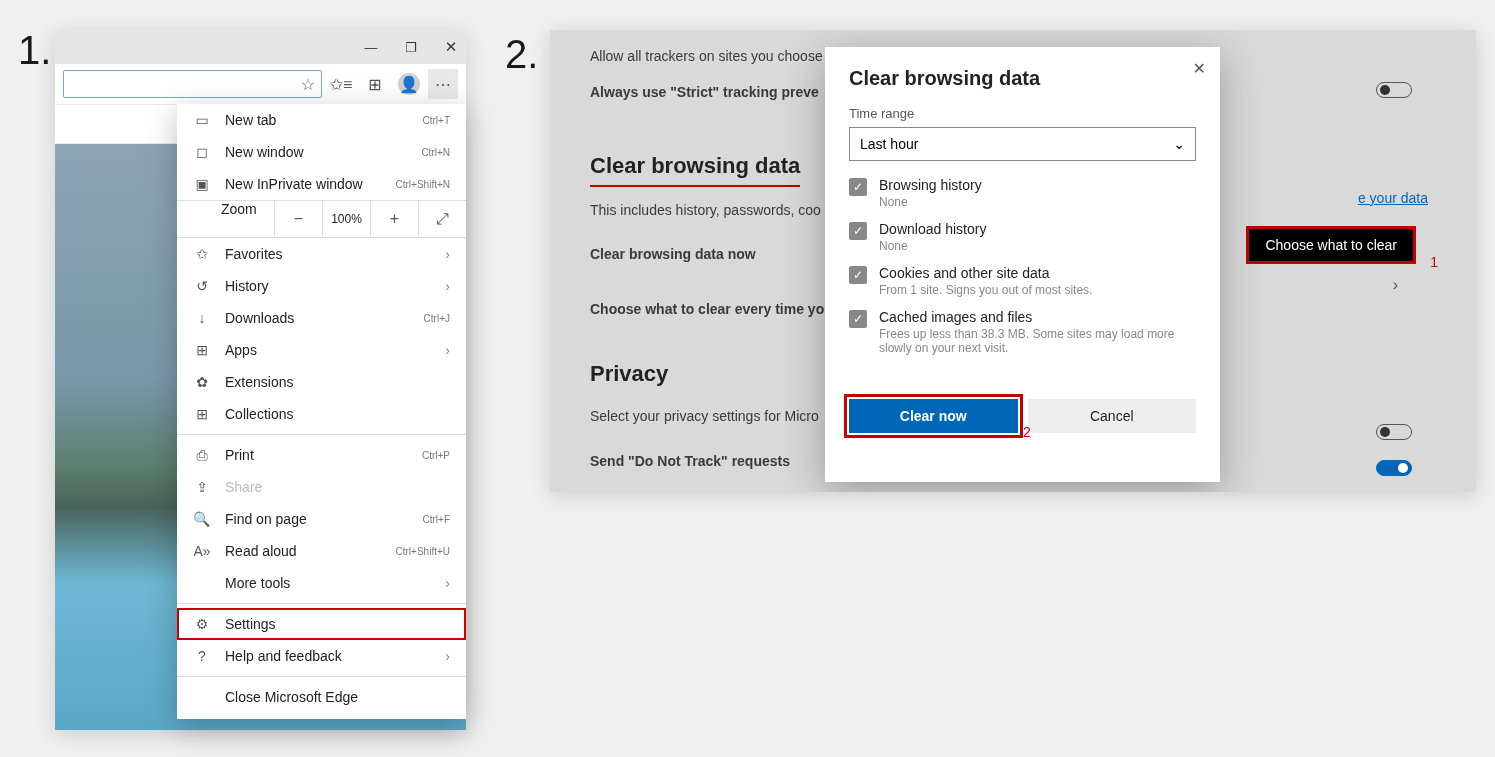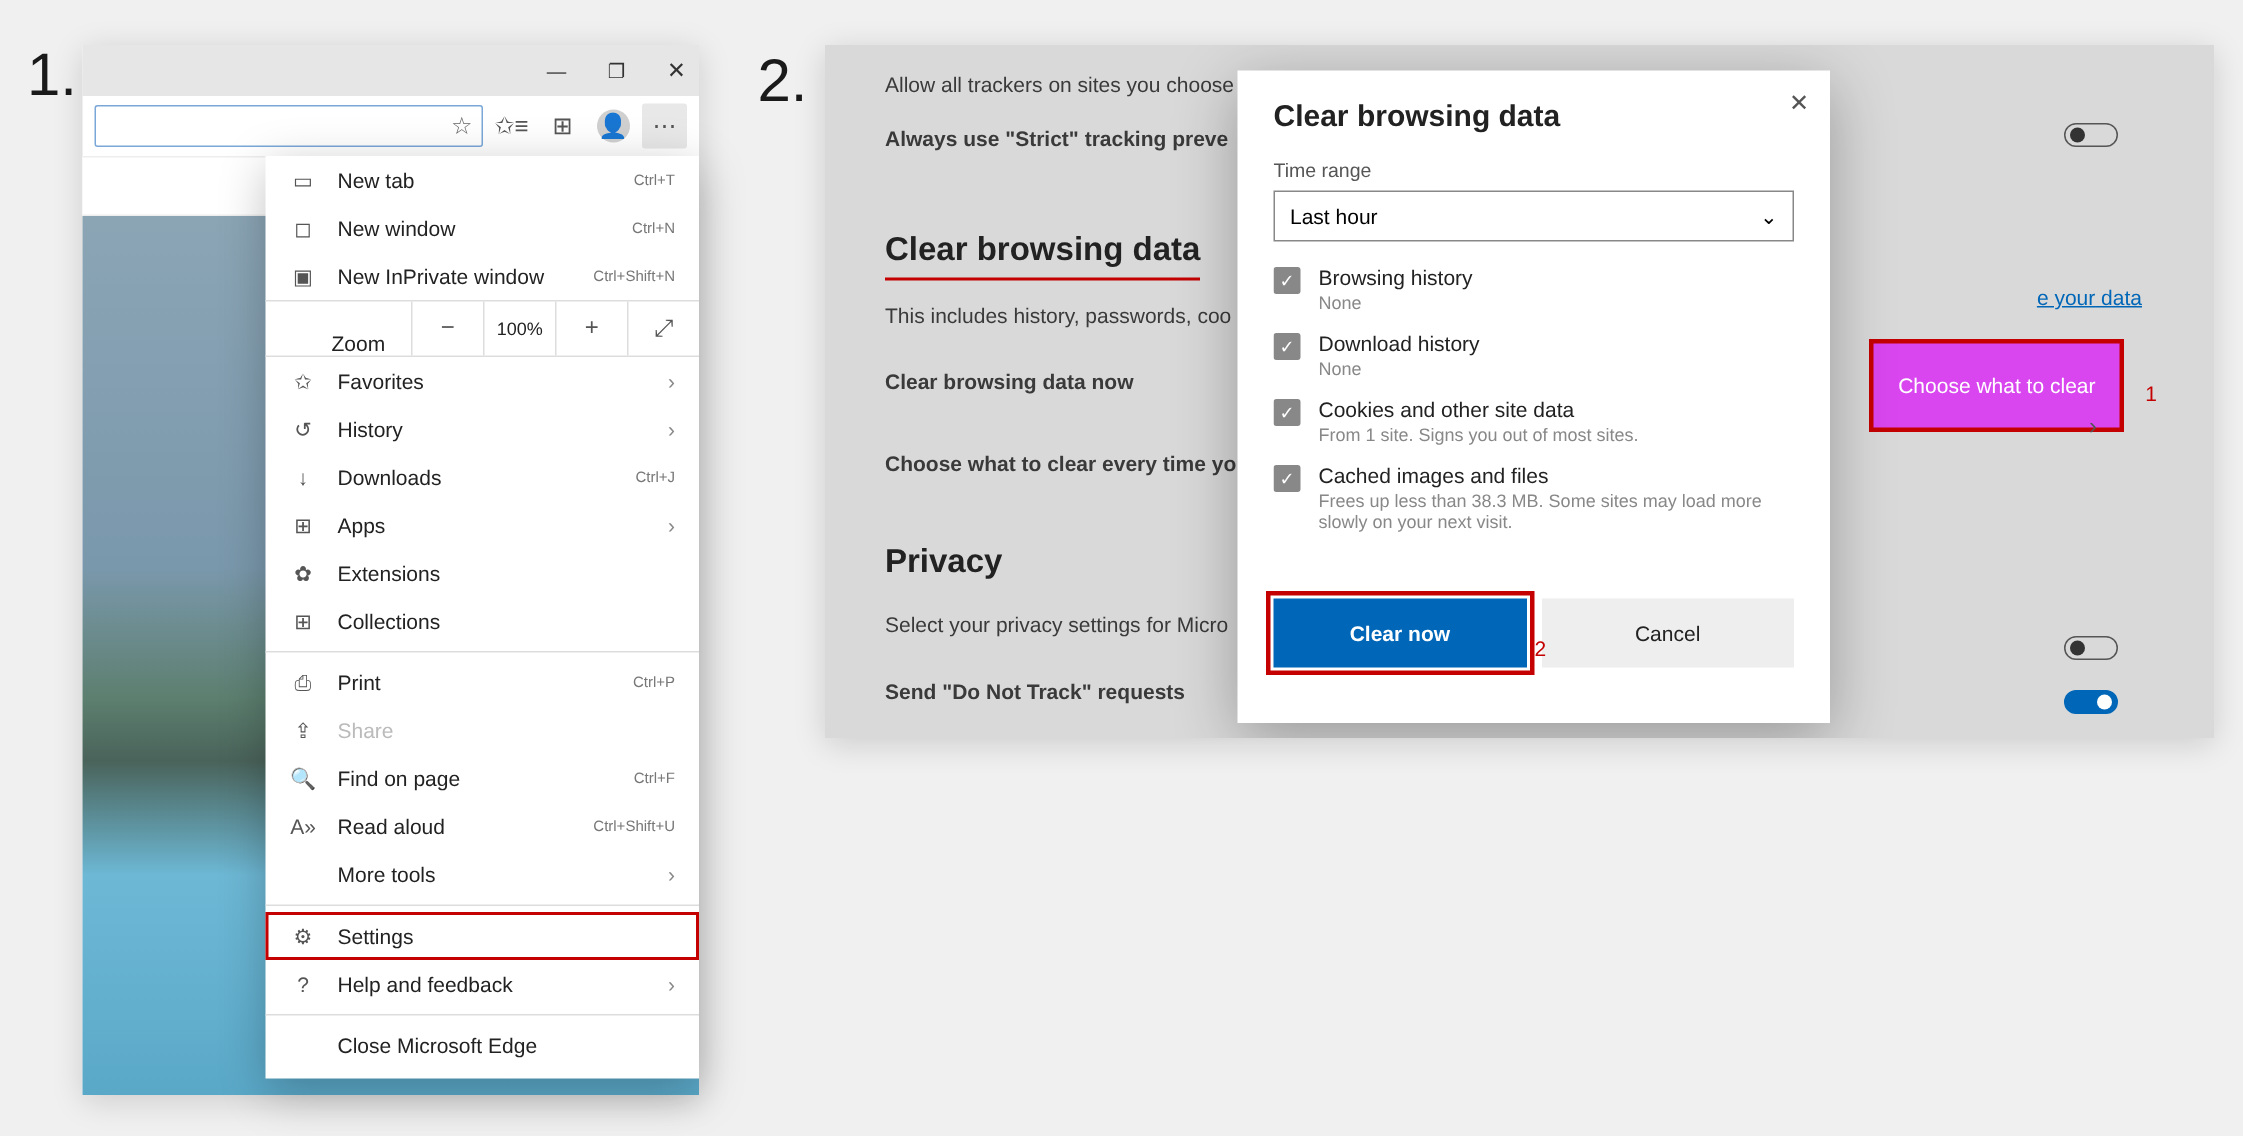--- a/index.html
+++ b/index.html
@@ -22,35 +22,35 @@
 .p1-blank{height:40px;background:#fff;border-top:1px solid #eee;border-bottom:1px solid #eee}
 .p1-content{position:relative;height:calc(100% - 114px);background:linear-gradient(180deg,#8ba5b5 0%,#7a98ac 40%,#5c7f6f 55%,#4a635a 62%,#6db8d5 75%,#5aa8c8 100%)}
 .p1-menu{position:absolute;left:122px;top:-40px;width:289px;background:#fff;box-shadow:0 8px 30px rgba(0,0,0,.25);font-size:14px;padding-bottom:6px}
 .mi{display:flex;align-items:center;height:32px;padding:0 16px;gap:14px;color:#222;cursor:default}
 .mi-ico{width:18px;text-align:center;color:#555;font-size:14px}
 .mi-label{flex:1}
 .mi-sc{color:#777;font-size:10px}
 .mi-chev{color:#888;font-size:14px}
 .mi-hl{outline:2px solid #c40000;outline-offset:-2px}
 .m-sep{height:1px;background:#ddd;margin:4px 0}
-.mi-zoom{display:flex;align-items:flex-end;height:38px;border-top:1px solid #ddd;border-bottom:1px solid #ddd}
+.mi-zoom{display:flex;align-items:flex-start;height:38px;border-top:1px solid #ddd;border-bottom:1px solid #ddd}
 .mi-zoom .zl{flex:1;padding-left:44px;color:#222}
 .mi-zoom .zc{width:48px;text-align:center;border-left:1px solid #ddd;height:100%;display:flex;align-items:center;justify-content:center;color:#555;font-size:16px}
 
 
 .panel2{position:absolute;left:550px;top:30px;width:926px;height:462px;overflow:hidden;box-shadow:0 4px 20px rgba(0,0,0,.15)}
 .p2-bg{position:absolute;inset:0;background:#d9d9d9}
 .p2-text{position:absolute;left:40px;top:15px;color:#3a3a3a;font-size:14px;line-height:1.6}
 .p2-text .st{margin-bottom:14px}
 .p2-heading{font-size:22px;color:#222;font-weight:600;margin-top:20px;border-bottom:2px solid #c40000;display:inline-block;padding-bottom:2px}
 .p2-heading.nored{border-bottom:none}
 .p2-sub{margin-top:12px}
 .p2-row{font-weight:600;margin-top:22px}
 .p2-link{position:absolute;right:48px;top:160px;color:#0067b8;text-decoration:underline;font-size:14px}
-.btn-choose{position:absolute;right:60px;top:196px;background:#d946ef;color:#fff;border:3px solid #c40000;padding:20px 16px;font-size:14px}
+.btn-choose{position:absolute;right:60px;top:196px;background:#000000;color:#fff;border:3px solid #c40000;padding:8px 16px;font-size:14px}
 .ann-1{position:absolute;right:38px;top:224px;color:#c40000;font-size:14px}
 .p2-chev{position:absolute;right:78px;top:246px;color:#555;font-size:16px}
 .toggle{position:absolute;right:64px;width:36px;height:16px;border:1px solid #555;border-radius:10px;background:#d9d9d9}
 .toggle::after{content:"";position:absolute;left:3px;top:2px;width:10px;height:10px;border-radius:50%;background:#333}
 .toggle.on{background:#0067b8;border-color:#0067b8}
 .toggle.on::after{left:auto;right:3px;background:#fff}
 .tg1{top:52px}
 .tg2{top:394px}
 .tg3{top:430px}
 
@@ -59,21 +59,21 @@
 .dlg-close{position:absolute;right:14px;top:12px;font-size:16px;color:#555;cursor:default}
 .dlg h2{font-size:20px;font-weight:600;margin-top:4px;margin-bottom:16px;color:#222}
 .dlg-lbl{font-size:13px;color:#555;margin-bottom:6px}
 .dlg-sel{width:100%;height:34px;border:1px solid #888;display:flex;align-items:center;justify-content:space-between;padding:0 10px;font-size:14px;margin-bottom:16px}
 .dlg-list{position:relative;height:216px;overflow:hidden}
 .cb-item{display:flex;gap:12px;margin-bottom:12px}
 .cb{width:18px;height:18px;background:#888;border-radius:2px;display:flex;align-items:center;justify-content:center;color:#fff;font-size:12px;flex-shrink:0;margin-top:1px}
 .cb-txt .t1{font-size:14px;color:#222;font-weight:500}
 .cb-txt .t2{font-size:12px;color:#888;margin-top:2px}
 .dlg-btns{display:flex;gap:10px;margin-top:6px}
-.btn{flex:1;height:46px;display:flex;align-items:center;justify-content:center;font-size:14px}
+.btn{flex:1;height:34px;display:flex;align-items:center;justify-content:center;font-size:14px}
 .btn-primary{background:#0067b8;color:#fff;font-weight:600;outline:3px solid #c40000;outline-offset:2px}
 .btn-sec{background:#eee;color:#222}
 .ann-2{position:absolute;left:473px;bottom:52px;color:#c40000;font-size:14px}
 </style>
 </head>
 <body>
 
 <div class="step-label step1-label">1.</div>
 <div class="step-label step2-label">2.</div>
 

